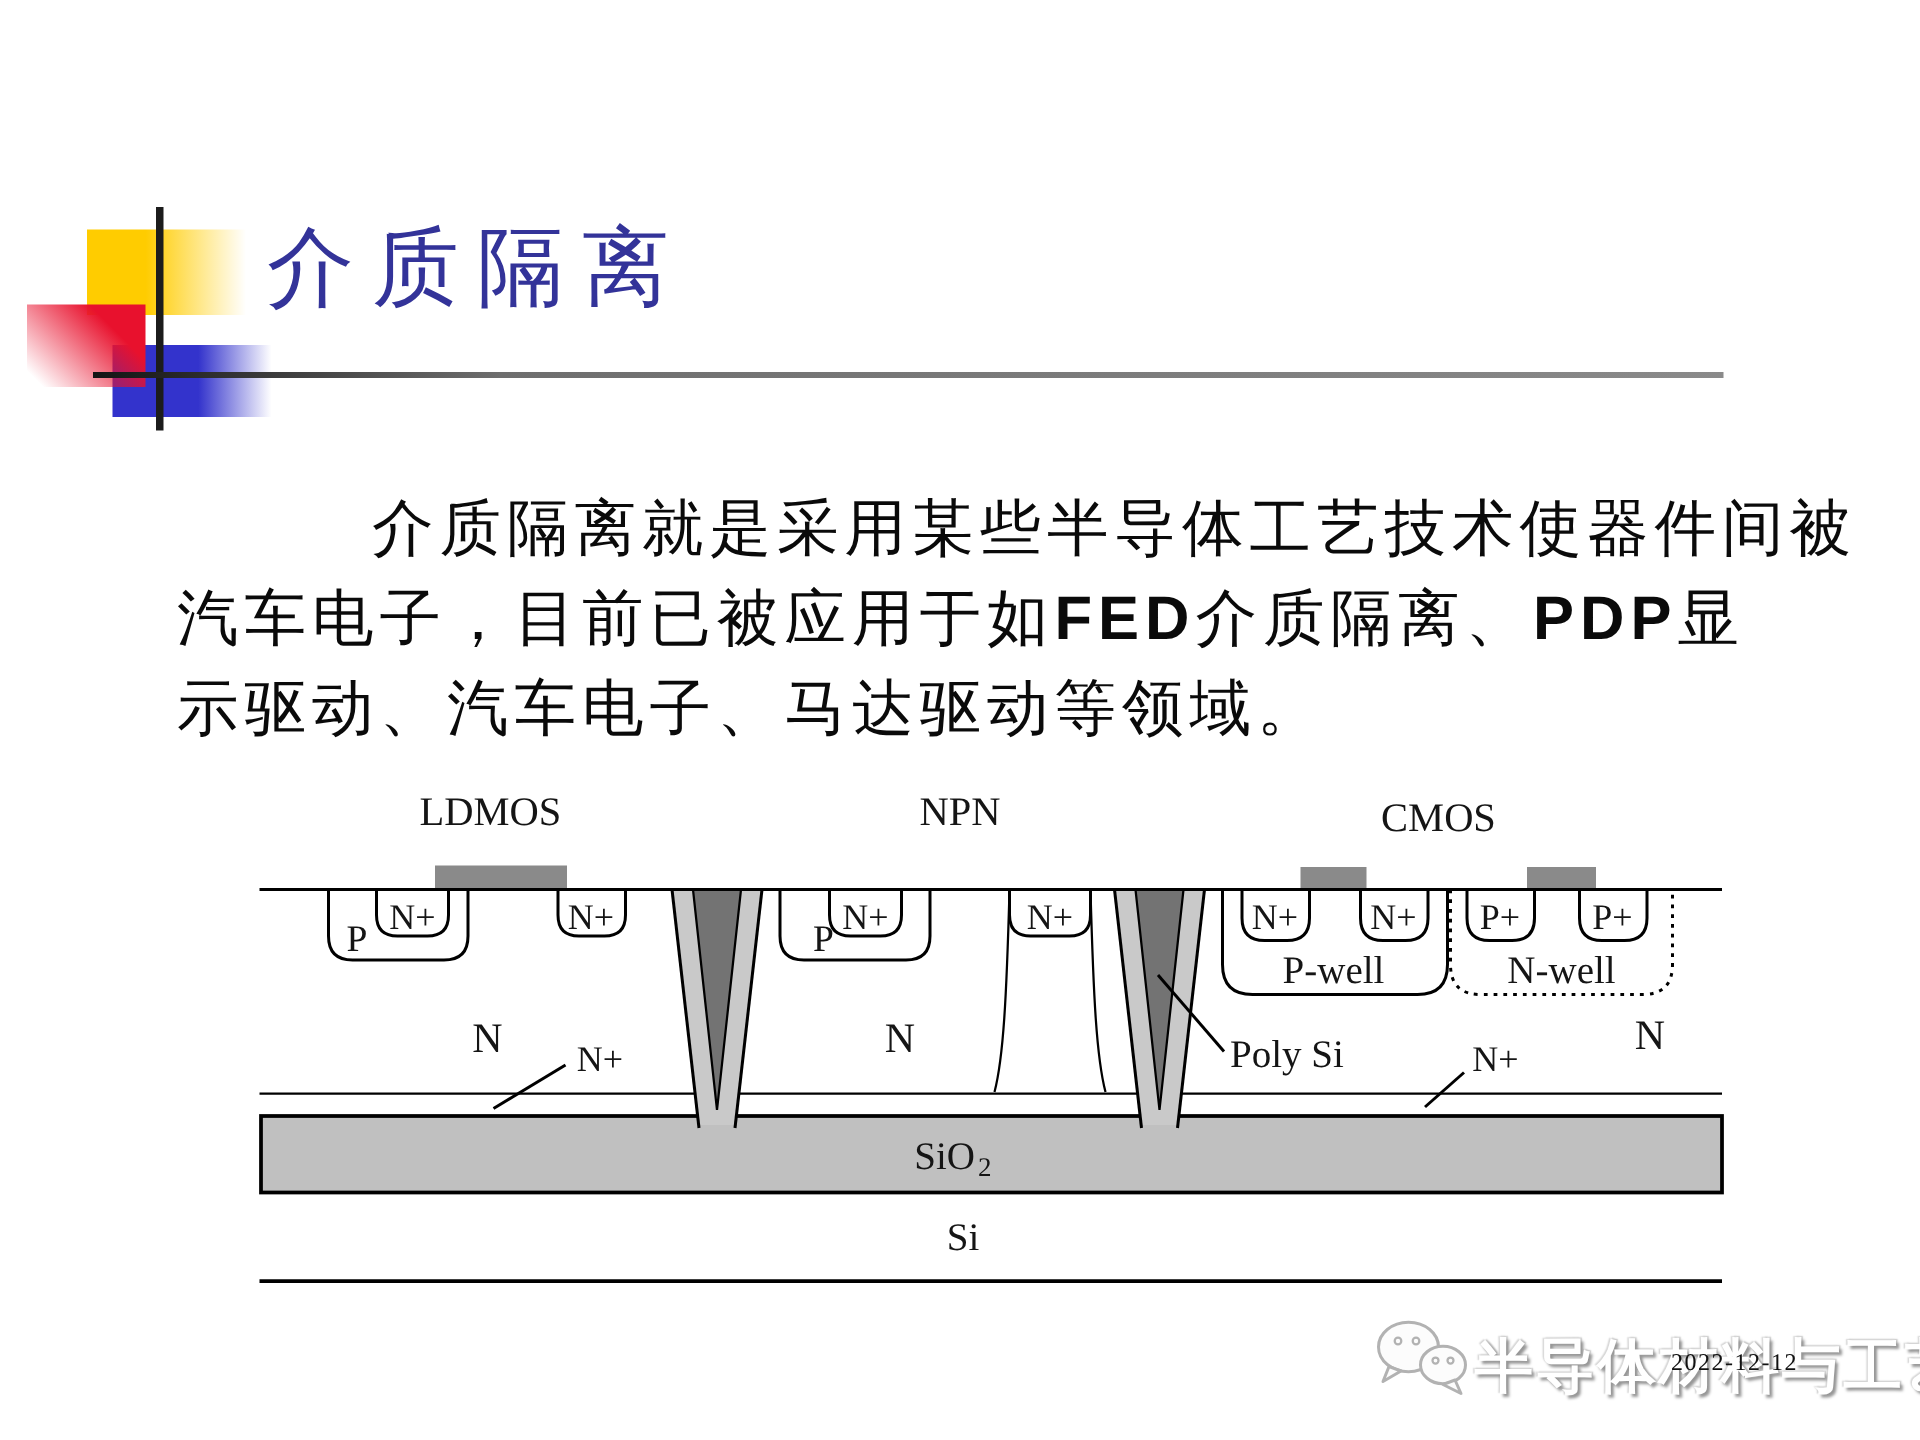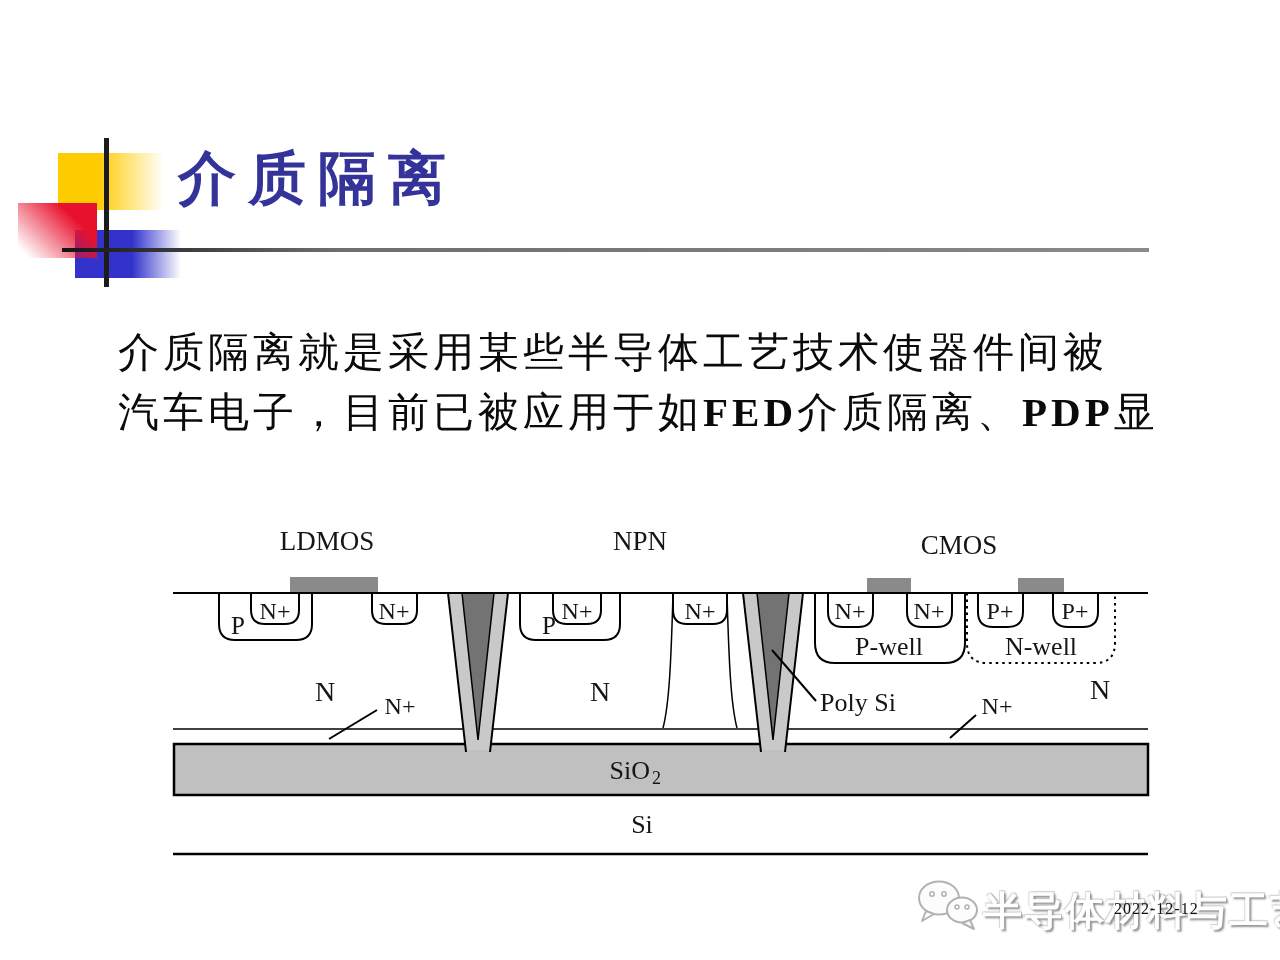--- a/index.html
+++ b/index.html
@@ -13,26 +13,26 @@
     background:linear-gradient(to right,#FFCC00 0%,#FFCC00 37%,rgba(255,204,0,0) 100%);}
   .dec-blue{left:75px;top:230px;width:106px;height:48px;
     background:linear-gradient(to right,#3333CC 0%,#3333CC 54%,rgba(51,51,204,0) 100%);}
   .dec-red{left:18px;top:203px;width:79px;height:55px;
     background:linear-gradient(225deg,#E8112D 0%,#E8112D 28%,rgba(255,255,255,0) 92%);}
   .dec-vline{left:104px;top:138px;width:5px;height:149px;background:#1c1c1c;}
   .dec-hline{left:62px;top:248px;width:1087px;height:4px;
     background:linear-gradient(to right,#141414 0%,#6e6e6e 25%,#8a8a8a 100%);}
   
   .title{left:178px;top:144px;font-size:58px;line-height:70px;color:#333399;
-    letter-spacing:12px;font-weight:bold;white-space:nowrap;}
+    letter-spacing:12px;font-weight:normal;white-space:nowrap;}
   
   .bodytext{left:118px;top:322px;width:1120px;font-size:41px;line-height:60px;
     color:#0a0a0a;letter-spacing:4px;}
-  .bodytext .indent{}
-  .bodytext b{font-family:Liberation Serif, serif;font-weight:bold;}
+  .bodytext .indent{text-align:right;}
+  .bodytext b{font-family:Liberation Sans, sans-serif;font-weight:bold;}
   .line{white-space:nowrap;}
   
   .diagram{left:0;top:505px;width:1280px;height:380px;}
   svg text{font-family:"Liberation Serif","DejaVu Serif",serif;fill:#151515;}
   
   .watermark{left:983px;top:884px;font-size:39px;font-weight:bold;letter-spacing:2px;
     color:#ffffff;white-space:nowrap;
     text-shadow:2px 2px 2px #969696,-1px -1px 1px #d6d6d6,1px -1px 1px #c4c4c4;}
   .datestamp{left:1114px;top:900px;font-size:16px;color:#111111;letter-spacing:1px;
     white-space:nowrap;text-align:right;}
@@ -46,20 +46,21 @@
   <div class="abs dec-blue"></div>
   <div class="abs dec-red"></div>
   <div class="abs dec-vline"></div>
   <div class="abs dec-hline"></div>
 
   <div class="abs title">介质隔离</div>
 
   <div class="abs bodytext">
     <div class="line indent">介质隔离就是采用某些半导体工艺技术使器件间被</div>
     <div class="line"><span>汽车电子，目前已被应用于如</span><b>FED</b><span>介质隔离、</span><b>PDP</b><span>显</span></div>
+    <div class="line">示驱动、汽车电子、马达驱动等领域。</div>
   </div>
 
   <svg class="abs diagram" viewBox="0 505 1280 380" width="1280" height="380">
 
     <line x1="173" y1="729" x2="1148" y2="729" stroke="#000" stroke-width="1.5"></line>
 
     <rect x="174" y="744" width="974" height="51" fill="#C0C0C0" stroke="#000" stroke-width="2.5"></rect>
 
     <line x1="173" y1="854" x2="1148" y2="854" stroke="#000" stroke-width="2.5"></line>
 

